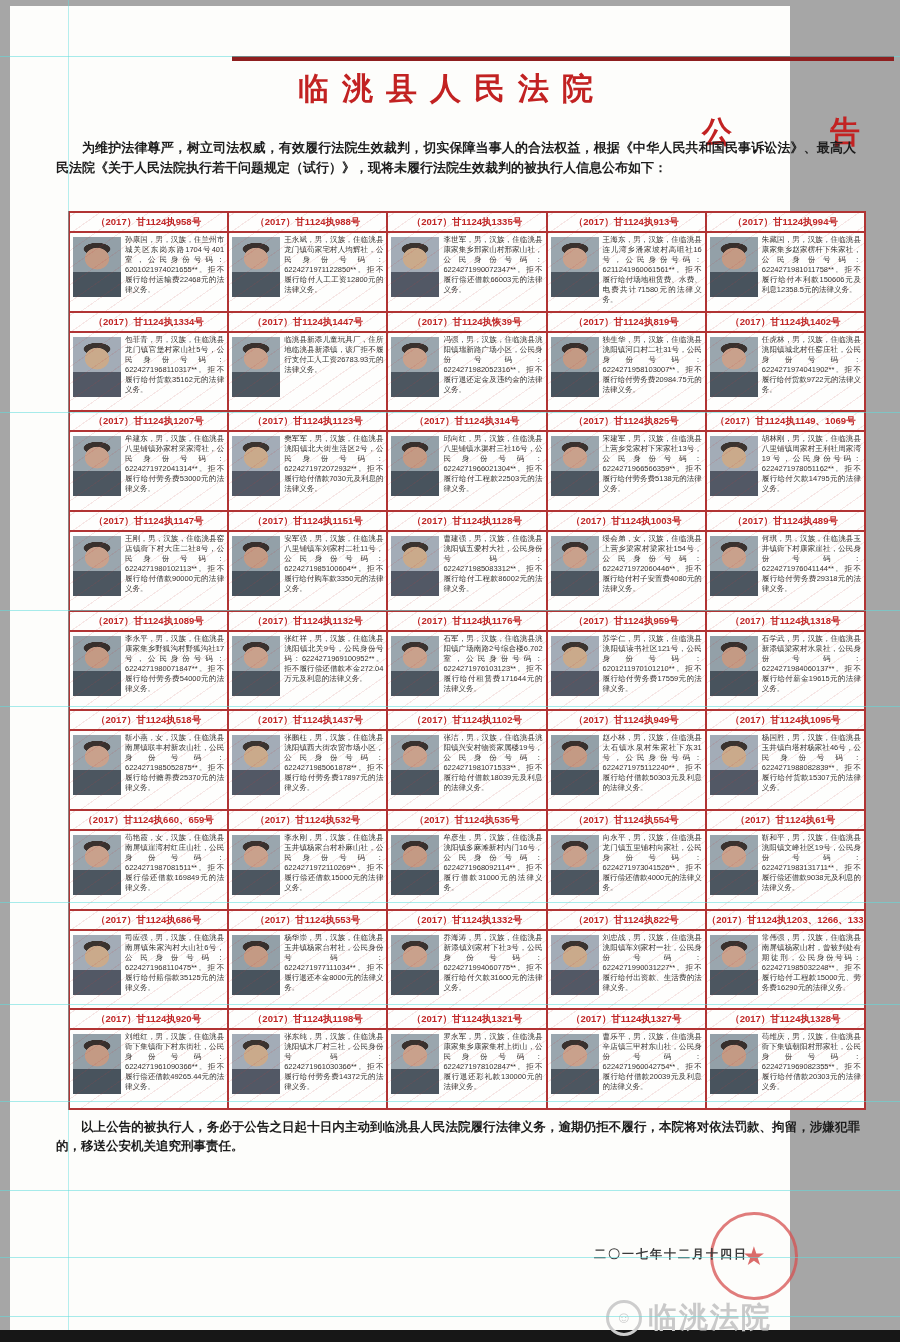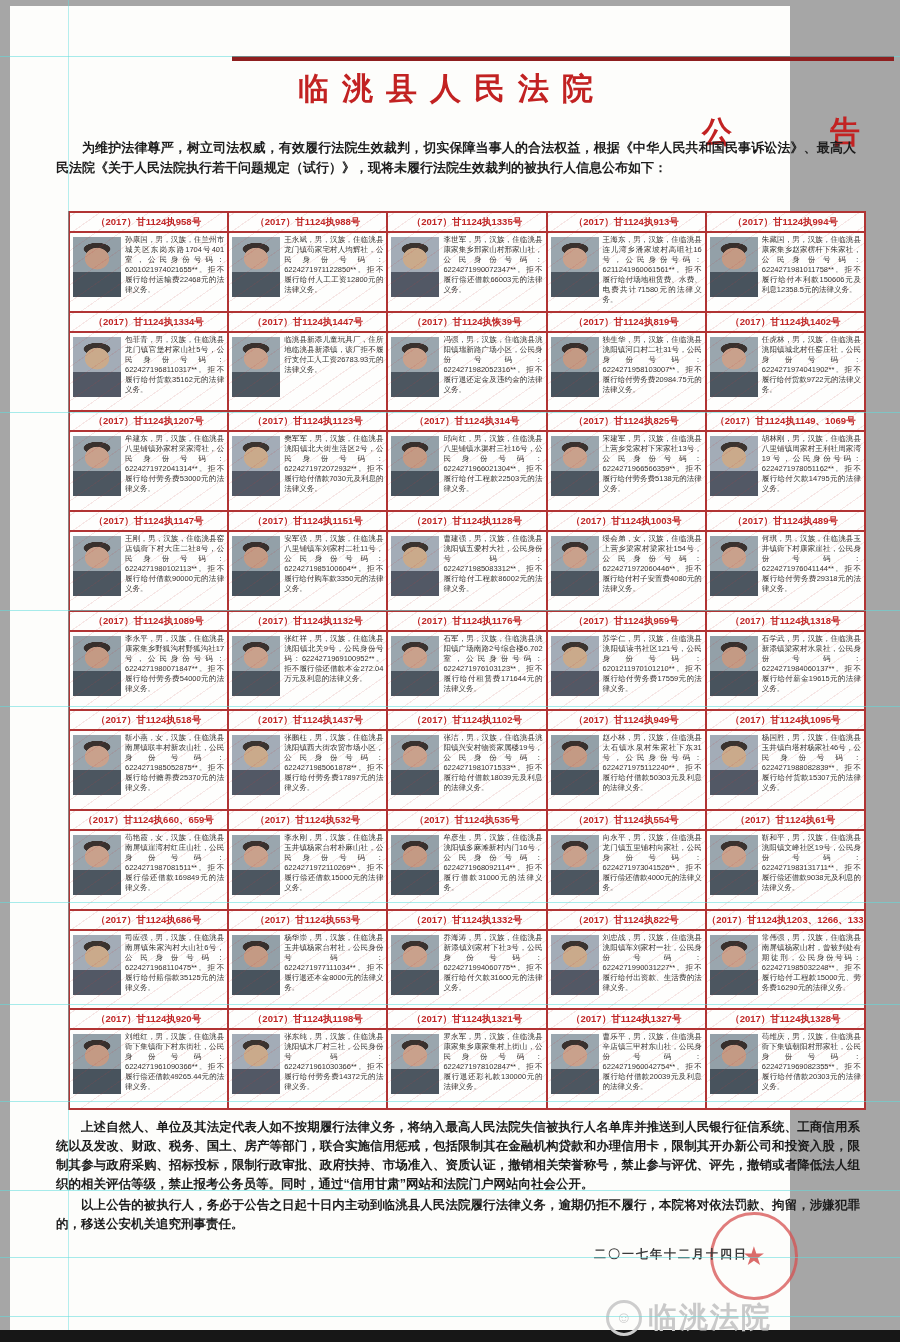--- a/index.html
+++ b/index.html
@@ -328,21 +328,20 @@
   </div>
 
   <div class="cell">
     <div class="case-no">（2017）甘1124执1328号</div>
     <div class="photo"></div>
     <div class="cell-body">苟维庆，男，汉族，住临洮县衙下集镇朝阳村邢家社，公民身份号码：6224271969082355**。拒不履行给付借款20303元的法律义务。</div>
   </div>
 </div>
 
     <div class="footer-text">
-      <p>上述自然人、单位及其法定代表人如不按期履行法律义务，将纳入最高人民法院失信被执行人名单库并推送到人民银行征信系统、工商信用系统以及发改、财政、税务、国土、房产等部门，联合实施信用惩戒，包括限制其在金融机构贷款和办理信用卡，限制其开办新公司和投资入股，限制其参与政府采购、招标投标，限制行政审批、政府扶持、市场准入、资质认证，撤销相关荣誉称号，禁止参与评优、评先，撤销或者降低法人组织的相关评估等级，禁止报考公务员等。同时，通过“信用甘肃”网站和法院门户网站向社会公开。</p>
       <p>以上公告的被执行人，务必于公告之日起十日内主动到临洮县人民法院履行法律义务，逾期仍拒不履行，本院将对依法罚款、拘留，涉嫌犯罪的，移送公安机关追究刑事责任。</p>
     </div>
 
     <div class="seal">
       <span>★</span>
     </div>
     <div class="issue-date">二〇一七年十二月十四日</div>
 
     <div class="watermark">
       <span class="wm-icon">☺</span>

